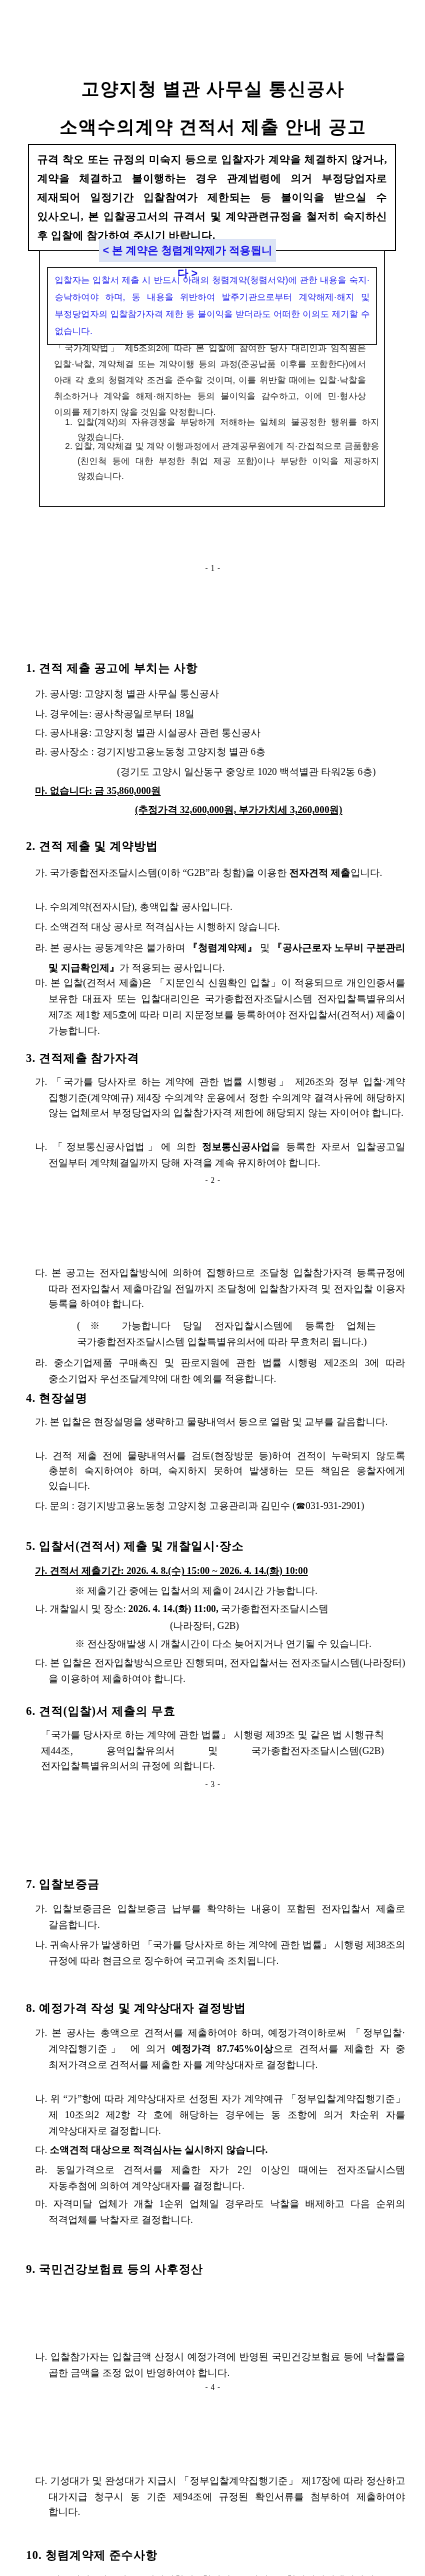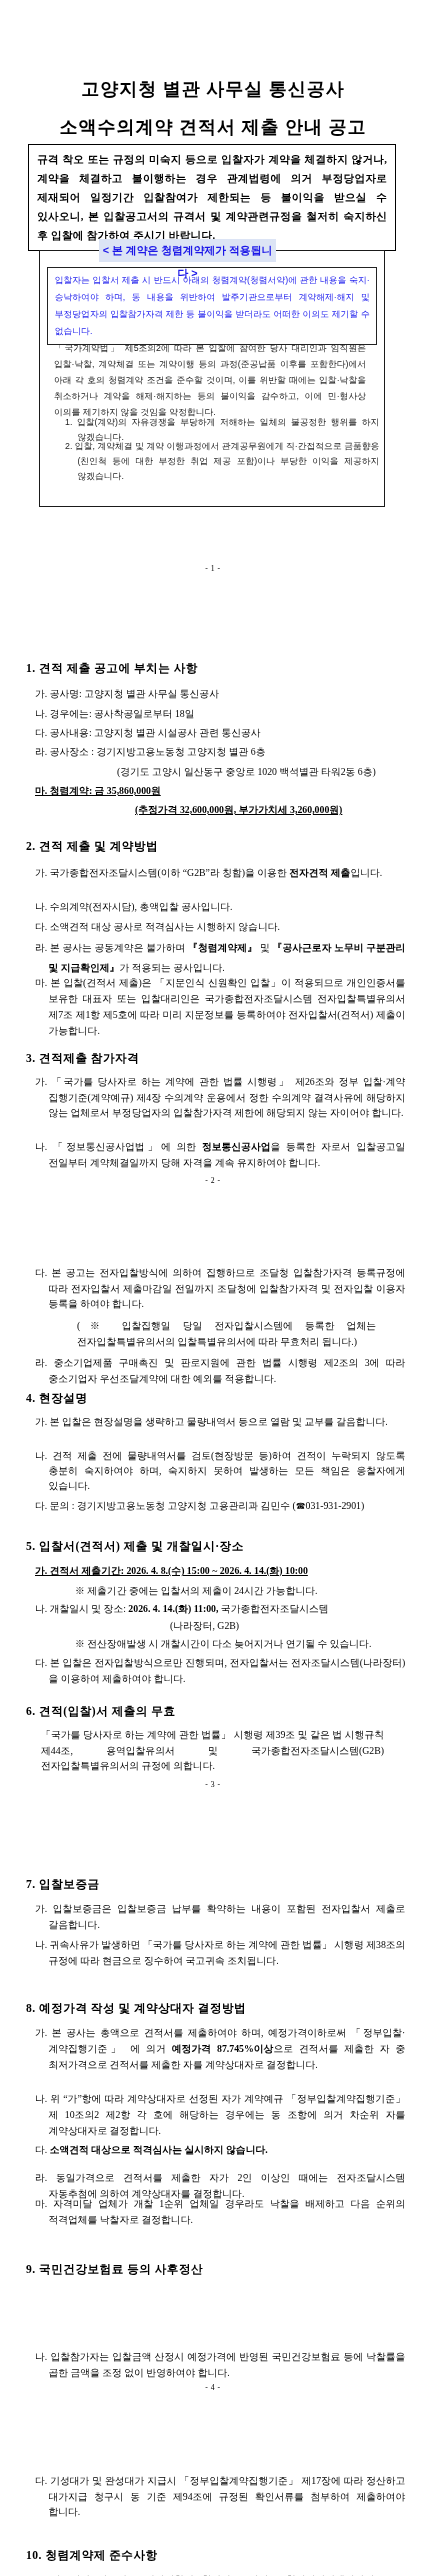--- a/index.html
+++ b/index.html
@@ -55,38 +55,38 @@
   <div class="abs pledge-item" style="top:439px;">2. 입찰, 계약체결 및 계약 이행과정에서 관계공무원에게 직·간접적으로 금품향응(친인척 등에 대한 부정한 취업 제공 포함)이나 부당한 이익을 제공하지 않겠습니다.</div>
 
   <div class="abs pagenum" style="top:564px;">- 1 -</div>
 
   <div class="abs heading" style="top:661px;">1. 견적 제출 공고에 부치는 사항</div>
   <div class="abs item single" style="top:686px;">가. 공사명: 고양지청 별관 사무실 통신공사</div>
   <div class="abs item single" style="top:706px;">나. 경우에는: 공사착공일로부터 18일</div>
   <div class="abs item single" style="top:725px;">다. 공사내용: 고양지청 별관 시설공사 관련 통신공사</div>
   <div class="abs item single" style="top:744px;">라. 공사장소 : 경기지방고용노동청 고양지청 별관 6층</div>
   <div class="abs item sub" style="top:764px;left:117px;width:278px;">(경기도 고양시 일산동구 중앙로 1020 백석별관 타워2동 6층)</div>
-  <div class="abs item single bu" style="top:783px;">마. 청렴계약: 금 35,860,000원</div>
+  <div class="abs item single bu" style="top:783px;">마. 없습니다: 금 35,860,000원</div>
   <div class="abs item sub bu" style="top:802px;left:135px;width:268px;">(추정가격 32,600,000원, 부가가치세 3,260,000원)</div>
 
   <div class="abs heading" style="top:839px;">2. 견적 제출 및 계약방법</div>
   <div class="abs item" style="top:865px;">가. 국가종합전자조달시스템(이하 “G2B”라 칭함)을 이용한 <b>전자견적 제출</b>입니다.</div>
   <div class="abs item single" style="top:899px;">나. 수의계약(전자시담), 총액입찰 공사입니다.</div>
   <div class="abs item single" style="top:919px;">다. 소액견적 대상 공사로 적격심사는 시행하지 않습니다.</div>
   <div class="abs item" style="top:938px;line-height:19.6px;">라. 본 공사는 공동계약은 불가하며 <b>『청렴계약제』</b> 및 <b>『공사근로자 노무비 구분관리 및 지급확인제』</b>가 적용되는 공사입니다.</div>
   <div class="abs item" style="top:975px;">마. 본 입찰(견적서 제출)은 「지문인식 신원확인 입찰」이 적용되므로 개인인증서를 보유한 대표자 또는 입찰대리인은 국가종합전자조달시스템 전자입찰특별유의서 제7조 제1항 제5호에 따라 미리 지문정보를 등록하여야 전자입찰서(견적서) 제출이 가능합니다.</div>
 
   <div class="abs heading" style="top:1051px;">3. 견적제출 참가자격</div>
   <div class="abs item" style="top:1074px;line-height:15.5px;">가. 「국가를 당사자로 하는 계약에 관한 법률 시행령」 제26조와 정부 입찰·계약 집행기준(계약예규) 제4장 수의계약 운용에서 정한 수의계약 결격사유에 해당하지 않는 업체로서 부정당업자의 입찰참가자격 제한에 해당되지 않는 자이어야 합니다.</div>
   <div class="abs item" style="top:1139px;">나. 「정보통신공사업법」에 의한 <b>정보통신공사업</b>을 등록한 자로서 입찰공고일 전일부터 계약체결일까지 당해 자격을 계속 유지하여야 합니다.</div>
 
   <div class="abs pagenum" style="top:1176px;">- 2 -</div>
 
   <div class="abs item" style="top:1265px;line-height:15.5px;">다. 본 공고는 전자입찰방식에 의하여 집행하므로 조달청 입찰참가자격 등록규정에 따라 전자입찰서 제출마감일 전일까지 조달청에 입찰참가자격 및 전자입찰 이용자 등록을 하여야 합니다.</div>
-  <div class="abs item sub" style="top:1318px;left:77px;width:299px;text-align:justify;line-height:15.5px;">(※ 입찰집행일 당일 전자입찰시스템에 등록한 업체는 전자입찰특별유의서의 입찰특별유의서에 따라 무효처리 됩니다.)</div>
+  <div class="abs item sub" style="top:1318px;left:77px;width:299px;text-align:justify;line-height:15.5px;">(※ 가능합니다 당일 전자입찰시스템에 등록한 업체는 국가종합전자조달시스템 입찰특별유의서에 따라 무효처리 됩니다.)</div>
   <div class="abs item" style="top:1355px;">라. 중소기업제품 구매촉진 및 판로지원에 관한 법률 시행령 제2조의 3에 따라 중소기업자 우선조달계약에 대한 예외를 적용합니다.</div>
 
   <div class="abs heading" style="top:1391px;">4. 현장설명</div>
   <div class="abs item" style="top:1414px;">가. 본 입찰은 현장설명을 생략하고 물량내역서 등으로 열람 및 교부를 갈음합니다.</div>
   <div class="abs item" style="top:1448px;line-height:15px;">나. 견적 제출 전에 물량내역서를 검토(현장방문 등)하여 견적이 누락되지 않도록 충분히 숙지하여야 하며, 숙지하지 못하여 발생하는 모든 책임은 응찰자에게 있습니다.</div>
   <div class="abs item single" style="top:1498px;">다. 문의 : 경기지방고용노동청 고양지청 고용관리과 김민수 (☎031-931-2901)</div>
 
   <div class="abs heading" style="top:1539px;">5. 입찰서(견적서) 제출 및 개찰일시·장소</div>
   <div class="abs item single bu" style="top:1563px;">가. 견적서 제출기간: 2026. 4. 8.(수) 15:00 ~ 2026. 4. 14.(화) 10:00</div>
   <div class="abs item sub" style="top:1583px;left:75px;width:309px;">※ 제출기간 중에는 입찰서의 제출이 24시간 가능합니다.</div>
@@ -101,21 +101,21 @@
   <div class="abs pagenum" style="top:1780px;">- 3 -</div>
 
   <div class="abs heading" style="top:1877px;">7. 입찰보증금</div>
   <div class="abs item" style="top:1901px;">가. 입찰보증금은 입찰보증금 납부를 확약하는 내용이 포함된 전자입찰서 제출로 갈음합니다.</div>
   <div class="abs item" style="top:1937px;">나. 귀속사유가 발생하면 「국가를 당사자로 하는 계약에 관한 법률」 시행령 제38조의 규정에 따라 현금으로 징수하여 국고귀속 조치됩니다.</div>
 
   <div class="abs heading" style="top:2001px;">8. 예정가격 작성 및 계약상대자 결정방법</div>
   <div class="abs item" style="top:2025px;">가. 본 공사는 총액으로 견적서를 제출하여야 하며, 예정가격이하로써 「정부입찰·계약집행기준」 에 의거 <b>예정가격 87.745%이상</b>으로 견적서를 제출한 자 중 최저가격으로 견적서를 제출한 자를 계약상대자로 결정합니다.</div>
   <div class="abs item" style="top:2091px;">나. 위 “가”항에 따라 계약상대자로 선정된 자가 계약예규 「정부입찰계약집행기준」제 10조의2 제2항 각 호에 해당하는 경우에는 동 조항에 의거 차순위 자를 계약상대자로 결정합니다.</div>
   <div class="abs item single" style="top:2142px;">다. <b>소액견적 대상으로 적격심사는 실시하지 않습니다.</b></div>
-  <div class="abs item" style="top:2162px;margin-top:8px;">라. 동일가격으로 견적서를 제출한 자가 2인 이상인 때에는 전자조달시스템 자동추첨에 의하여 계약상대자를 결정합니다.</div>
+  <div class="abs item" style="top:2162px;">라. 동일가격으로 견적서를 제출한 자가 2인 이상인 때에는 전자조달시스템 자동추첨에 의하여 계약상대자를 결정합니다.</div>
   <div class="abs item" style="top:2196px;">마. 자격미달 업체가 개찰 1순위 업체일 경우라도 낙찰을 배제하고 다음 순위의 적격업체를 낙찰자로 결정합니다.</div>
 
   <div class="abs heading" style="top:2262px;">9. 국민건강보험료 등의 사후정산</div>
   <div class="abs item" style="top:2349px;">나. 입찰참가자는 입찰금액 산정시 예정가격에 반영된 국민건강보험료 등에 낙찰률을 곱한 금액을 조정 없이 반영하여야 합니다.</div>
 
   <div class="abs pagenum" style="top:2383px;">- 4 -</div>
 
   <div class="abs item" style="top:2473px;line-height:15.5px;">다. 기성대가 및 완성대가 지급시 「정부입찰계약집행기준」  제17장에 따라 정산하고 대가지급 청구시 동 기준 제94조에 규정된 확인서류를 첨부하여 제출하여야 합니다.</div>
 
   <div class="abs heading" style="top:2548px;">10. 청렴계약제 준수사항</div>

